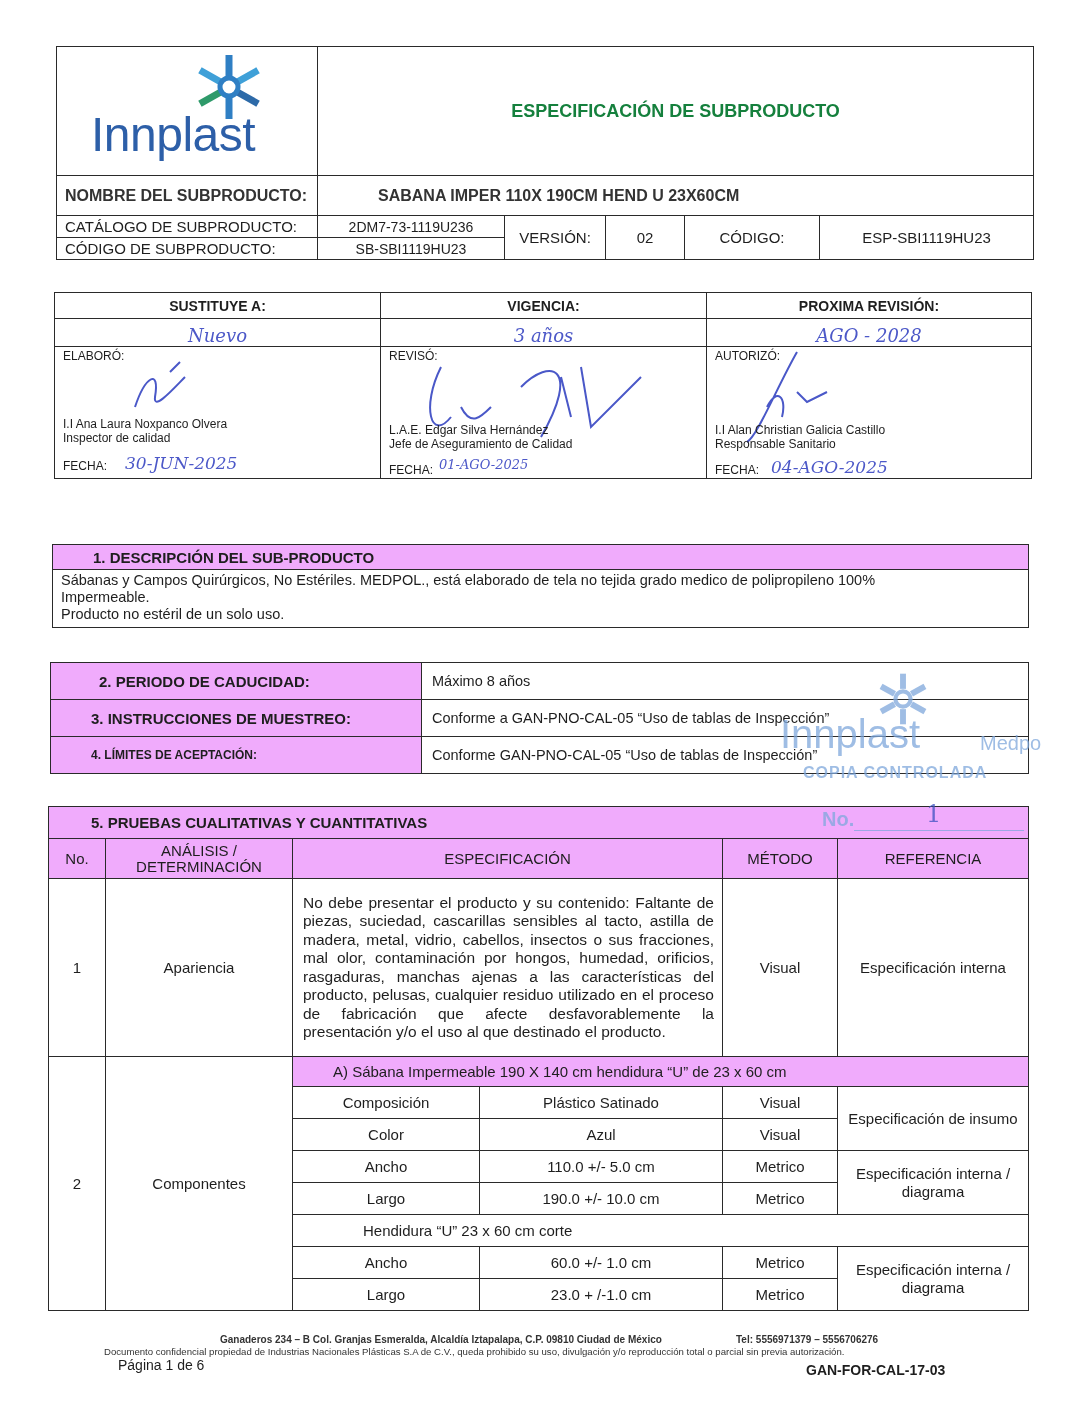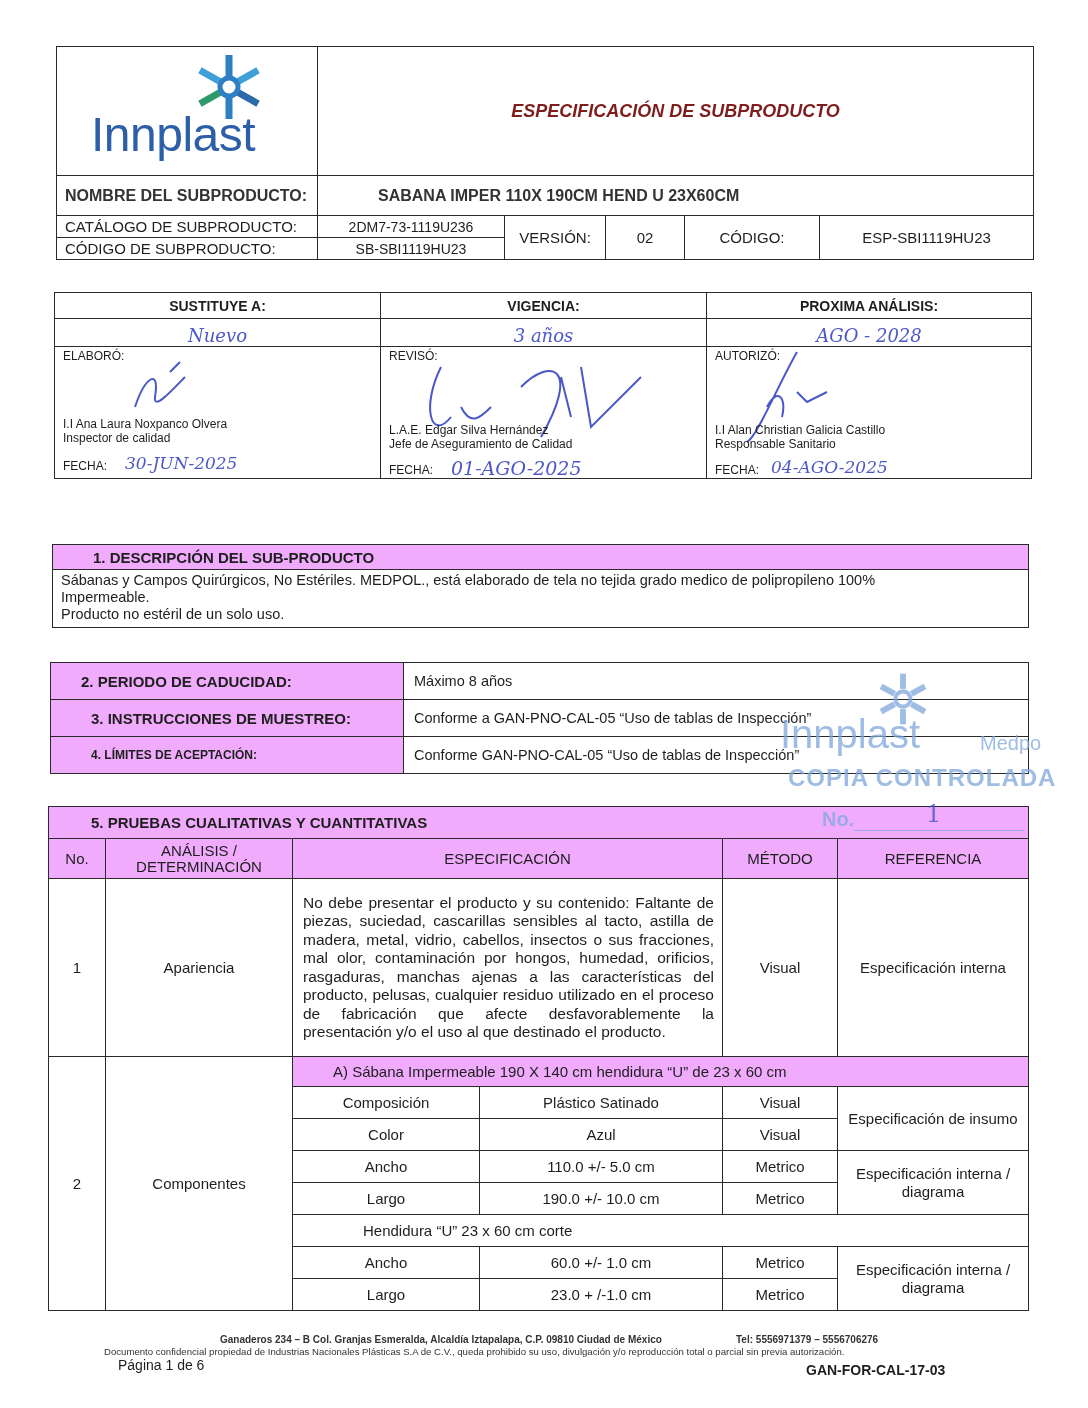--- a/index.html
+++ b/index.html
@@ -44,21 +44,21 @@
           <line x1="32" y1="44" x2="32" y2="62" stroke="#2f7fc4"></line>
           <line x1="6" y1="17" x2="22" y2="26" stroke="#3fa0d8"></line>
           <line x1="42" y1="38" x2="58" y2="47" stroke="#2d6aa8"></line>
           <line x1="6" y1="47" x2="22" y2="38" stroke="#2e9a6a"></line>
           <line x1="42" y1="26" x2="58" y2="17" stroke="#3fa0d8"></line>
         </g>
         <circle cx="32" cy="32" r="9" fill="none" stroke="#2f7fc4" stroke-width="5"></circle>
       </svg>
       <span class="logo-word">Innplast</span>
     </td>
-    <td colspan="5" class="c b" style="font-size:18px;color:#7f1d1d;font-style:italic;">ESPECIFICACIÓN DE SUBPRODUCTO</td>
+    <td colspan="5" class="c b" style="font-size:18px;color:#15803d;">ESPECIFICACIÓN DE SUBPRODUCTO</td>
   </tr>
   <tr style="height:40px;">
     <td class="b" style="font-size:16px;padding-left:8px;color:#333;">NOMBRE DEL SUBPRODUCTO:</td>
     <td colspan="5" class="b" style="font-size:16px;padding-left:60px;color:#333;">SABANA IMPER 110X 190CM HEND U 23X60CM</td>
   </tr>
   <tr style="height:22px;">
     <td style="padding-left:8px;">CATÁLOGO DE SUBPRODUCTO:</td>
     <td class="c" style="width:186px;font-size:14px;">2DM7-73-1119U236</td>
     <td rowspan="2" class="c" style="width:100px;">VERSIÓN:</td>
     <td rowspan="2" class="c" style="width:78px;">02</td>
@@ -70,21 +70,21 @@
     <td class="c" style="font-size:14px;">SB-SBI1119HU23</td>
   </tr>
 </tbody>
   </table>
 
 <table id="sig" class="abs">
   <tbody>
       <tr style="height:26px;">
     <td class="c b" style="width:325px;font-size:14px;vertical-align:middle;">SUSTITUYE A:</td>
     <td class="c b" style="width:325px;font-size:14px;vertical-align:middle;">VIGENCIA:</td>
-    <td class="c b" style="font-size:14px;vertical-align:middle;">PROXIMA ANÁLISIS:</td>
+    <td class="c b" style="font-size:14px;vertical-align:middle;">PROXIMA REVISIÓN:</td>
   </tr>
   <tr style="height:28px;">
     <td class="c hand" style="font-size:18px;vertical-align:bottom;">Nuevo</td>
     <td class="c hand" style="font-size:18px;vertical-align:bottom;">3 años</td>
     <td class="c hand" style="font-size:18px;vertical-align:bottom;">AGO - 2028</td>
   </tr>
   <tr style="height:132px;">
     <td style="position:relative;">
       <div class="abs" style="left:8px;top:2px;">ELABORÓ:</div>
       <svg class="abs" style="left:70px;top:10px;" width="80" height="60">
@@ -96,21 +96,21 @@
       <div class="abs hand" style="left:70px;top:106px;font-size:17px;">30-JUN-2025</div>
     </td>
     <td style="position:relative;">
       <div class="abs" style="left:8px;top:2px;">REVISÓ:</div>
       <svg class="abs" style="left:30px;top:0px;" width="240" height="100">
             <path d="M30 20 C10 60 20 95 40 70 M50 60 C60 80 70 70 80 60 M110 40 C140 10 170 20 130 90 M150 30 L160 70 M170 20 L180 80 L230 30" stroke="#4a58c8" stroke-width="2" fill="none"></path>
           </svg>
       <div class="abs" style="left:8px;top:76px;">L.A.E. Edgar Silva Hernández</div>
       <div class="abs" style="left:8px;top:90px;">Jefe de Aseguramiento de Calidad</div>
       <div class="abs" style="left:8px;top:116px;">FECHA:</div>
-      <div class="abs hand" style="left:70px;top:110px;font-size:19px;">01-AGO-2025</div>
+      <div class="abs hand" style="left:58px;top:110px;font-size:13px;">01-AGO-2025</div>
     </td>
     <td style="position:relative;">
       <div class="abs" style="left:8px;top:2px;">AUTORIZÓ:</div>
       <svg class="abs" style="left:20px;top:0px;" width="120" height="100">
             <path d="M70 5 C50 40 30 90 20 95 M40 60 C50 40 60 50 55 70 M70 45 L80 55 L100 45" stroke="#4a58c8" stroke-width="2" fill="none"></path>
           </svg>
       <div class="abs" style="left:8px;top:76px;">I.I Alan Christian Galicia Castillo</div>
       <div class="abs" style="left:8px;top:90px;">Responsable Sanitario</div>
       <div class="abs" style="left:8px;top:116px;">FECHA:</div>
       <div class="abs hand" style="left:64px;top:110px;font-size:17px;">04-AGO-2025</div>
@@ -130,21 +130,21 @@
     <div>Impermeable.</div>
     <div>Producto no estéril de un solo uso.</div>
   </td>
       </tr>
 </tbody>
   </table>
 
 <table class="abs" style="left:50px;top:662px;width:979px;">
   <tbody>
       <tr style="height:37px;">
-    <td class="shade b" style="width:322px;font-size:15px;padding-left:30px;">2.   PERIODO DE CADUCIDAD:</td>
+    <td class="shade b" style="width:322px;font-size:15px;padding-left:48px;">2.   PERIODO DE CADUCIDAD:</td>
     <td style="font-size:14.5px;padding-left:10px;">Máximo 8 años</td>
   </tr>
   <tr style="height:37px;">
     <td class="shade b" style="font-size:15px;padding-left:40px;">3.   INSTRUCCIONES DE MUESTREO:</td>
     <td style="font-size:14.5px;padding-left:10px;">Conforme a GAN-PNO-CAL-05 “Uso de tablas de Inspección”</td>
   </tr>
   <tr style="height:37px;">
     <td class="shade b" style="font-size:12px;padding-left:40px;">4.   LÍMITES DE ACEPTACIÓN:</td>
     <td style="font-size:14.5px;padding-left:10px;">Conforme GAN-PNO-CAL-05 “Uso de tablas de Inspección”</td>
   </tr>
@@ -221,21 +221,21 @@
         <line x1="32" y1="44" x2="32" y2="62"></line>
       <line x1="6" y1="17" x2="22" y2="26"></line>
         <line x1="42" y1="38" x2="58" y2="47"></line>
       <line x1="6" y1="47" x2="22" y2="38"></line>
         <line x1="42" y1="26" x2="58" y2="17"></line>
     </g>
     <circle cx="32" cy="32" r="9" fill="none" stroke="#7fa8dc" stroke-width="5"></circle>
   </svg>
   <div class="abs" style="left:0px;top:40px;font-size:40px;">Innplast</div>
   <div class="abs" style="left:200px;top:60px;font-size:20px;">Medpo</div>
-  <div class="abs b" style="left:8px;top:92px;font-size:24px;letter-spacing:1px;">COPIA CONTROLADA</div>
+  <div class="abs b" style="left:23px;top:92px;font-size:16px;letter-spacing:1px;">COPIA CONTROLADA</div>
   <div class="abs b" style="left:42px;top:136px;font-size:20px;">No.</div>
   <div class="abs" style="left:74px;top:158px;width:170px;border-bottom:1.5px solid #7fa8dc;"></div>
   <div class="abs hand" style="left:146px;top:128px;font-size:24px;color:#3d52c0;font-style:normal;">1</div>
 </div>
 
 <div class="abs footer b" style="left:220px;top:1334px;">Ganaderos 234 – B Col. Granjas Esmeralda, Alcaldía Iztapalapa, C.P. 09810 Ciudad de México</div>
 <div class="abs footer b" style="left:736px;top:1334px;">Tel: 5556971379 – 5556706276</div>
 <div class="abs footer" style="left:104px;top:1346px;font-size:9.6px;">Documento confidencial propiedad de Industrias Nacionales Plásticas S.A de C.V., queda prohibido su uso, divulgación y/o reproducción total o parcial sin previa autorización.</div>
 <div class="abs" style="left:118px;top:1357px;font-size:14px;">Página 1 de 6</div>
 <div class="abs b" style="left:806px;top:1362px;font-size:14px;">GAN-FOR-CAL-17-03</div>

